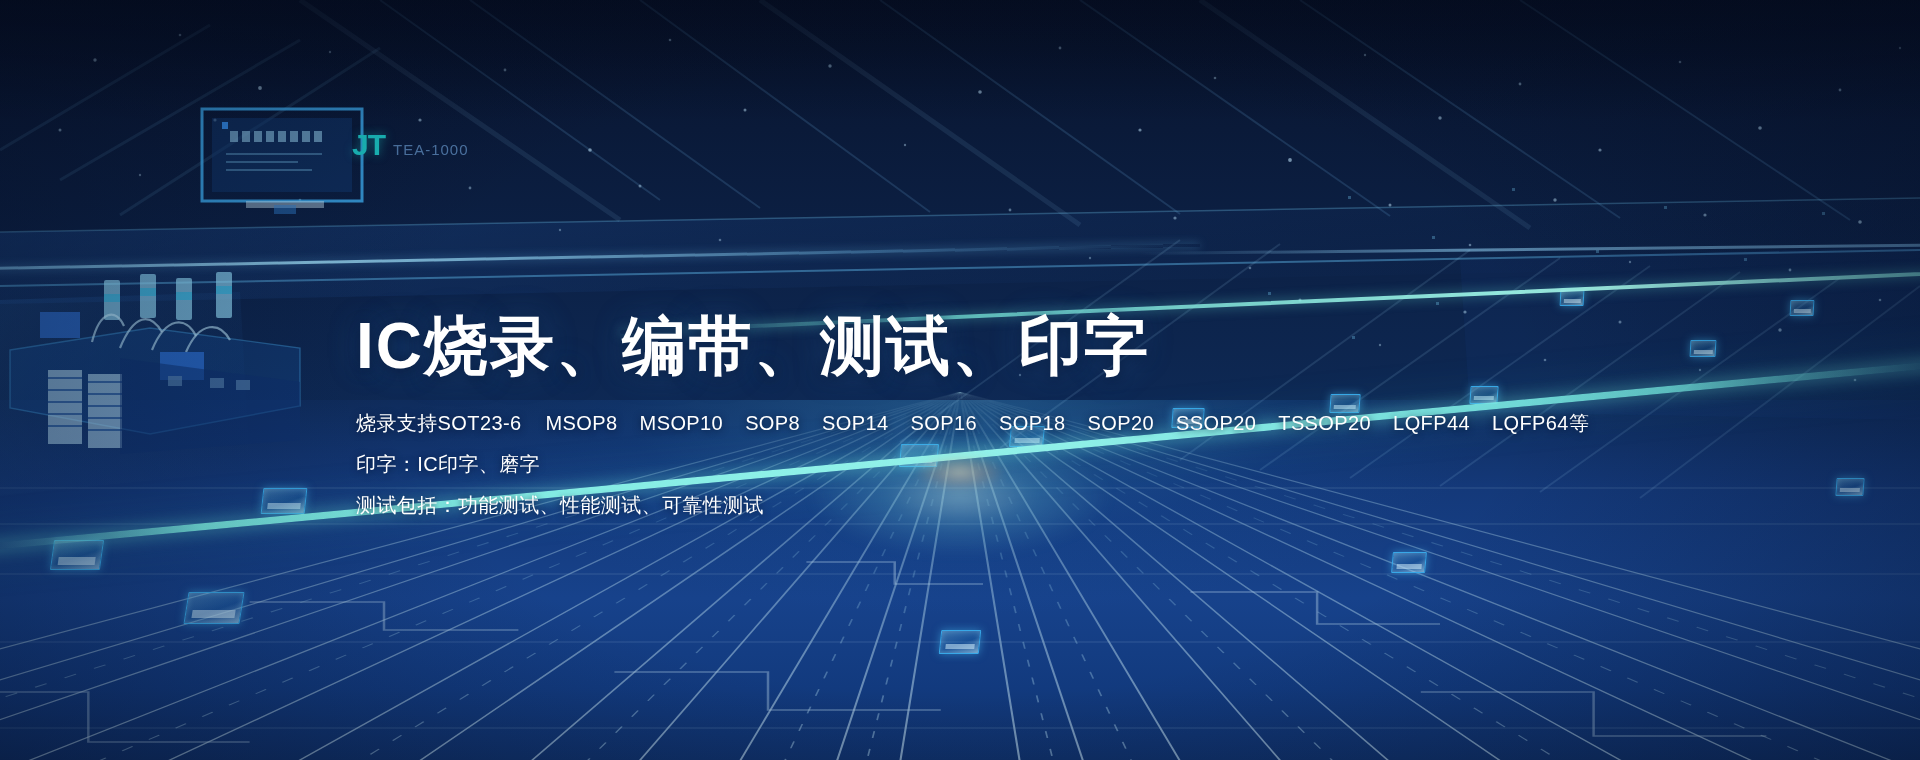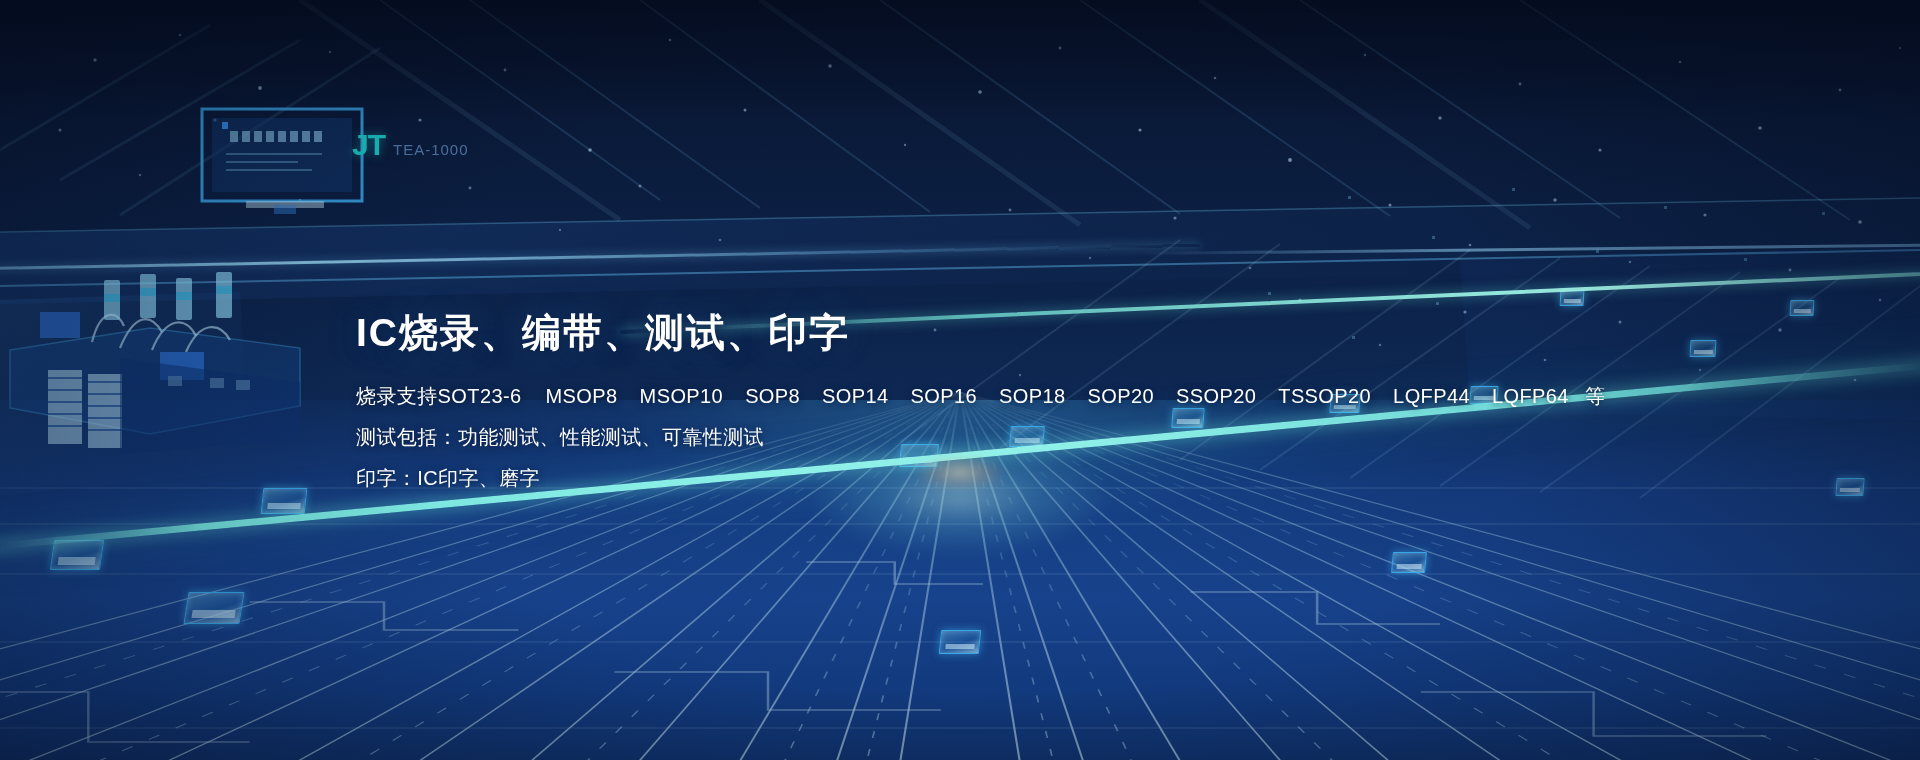--- a/index.html
+++ b/index.html
@@ -153,21 +153,21 @@
 
   
   .copy {
     position:absolute;
     left:356px; top:312px;
     width:1260px;
     z-index:20;
   }
   .headline {
     font-family:"Liberation Sans", sans-serif;
-    font-size:39px;
+    font-size:64px;
     font-weight:bold;
     color:#ffffff;
     letter-spacing:2px;
     line-height:1.08;
     text-shadow:0 2px 14px rgba(5,20,50,.75), 0 0 30px rgba(60,140,220,.35);
     white-space:nowrap;
   }
   .sublist {
     margin-top:32px;
   }
@@ -514,24 +514,24 @@
         <span class="pkg" style="margin-left:22px;">MSOP8</span>
         <span class="pkg">MSOP10</span>
         <span class="pkg">SOP8</span>
         <span class="pkg">SOP14</span>
         <span class="pkg">SOP16</span>
         <span class="pkg">SOP18</span>
         <span class="pkg">SOP20</span>
         <span class="pkg">SSOP20</span>
         <span class="pkg">TSSOP20</span>
         <span class="pkg">LQFP44</span>
-        <span class="pkg" style="margin-right:16px;">LQFP64</span>
+        <span class="pkg" style="margin-right:0;">LQFP64</span>
         <span class="pkg-tail">等</span>
       </div>
 
+      <div class="subline">印字：IC印字、磨字</div>
+
       <div class="subline">测试包括：功能测试、性能测试、可靠性测试</div>
 
-      <div class="subline">印字：IC印字、磨字</div>
-
     </div>
   </div>
 
 </div>
 
 </body></html>

